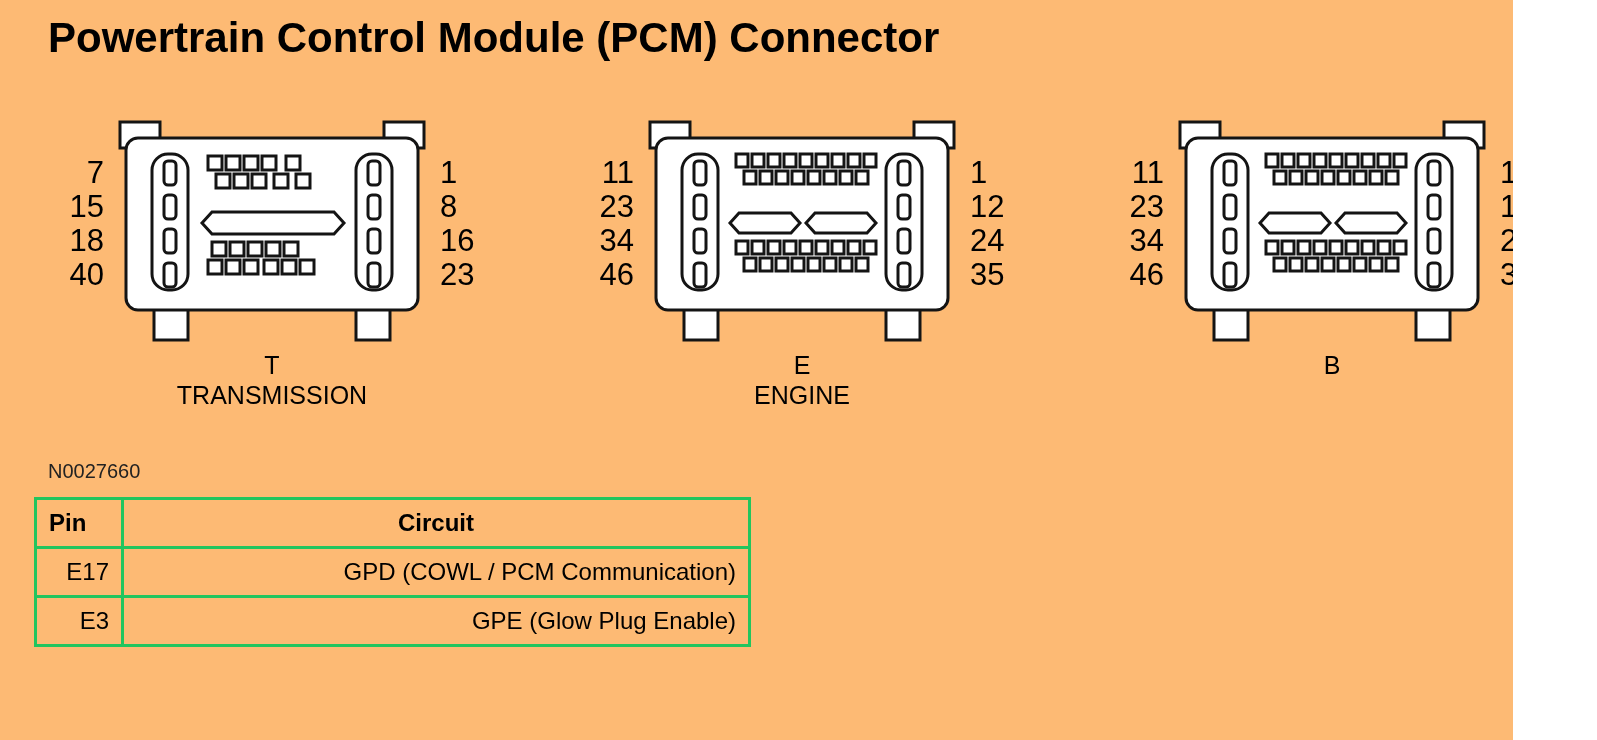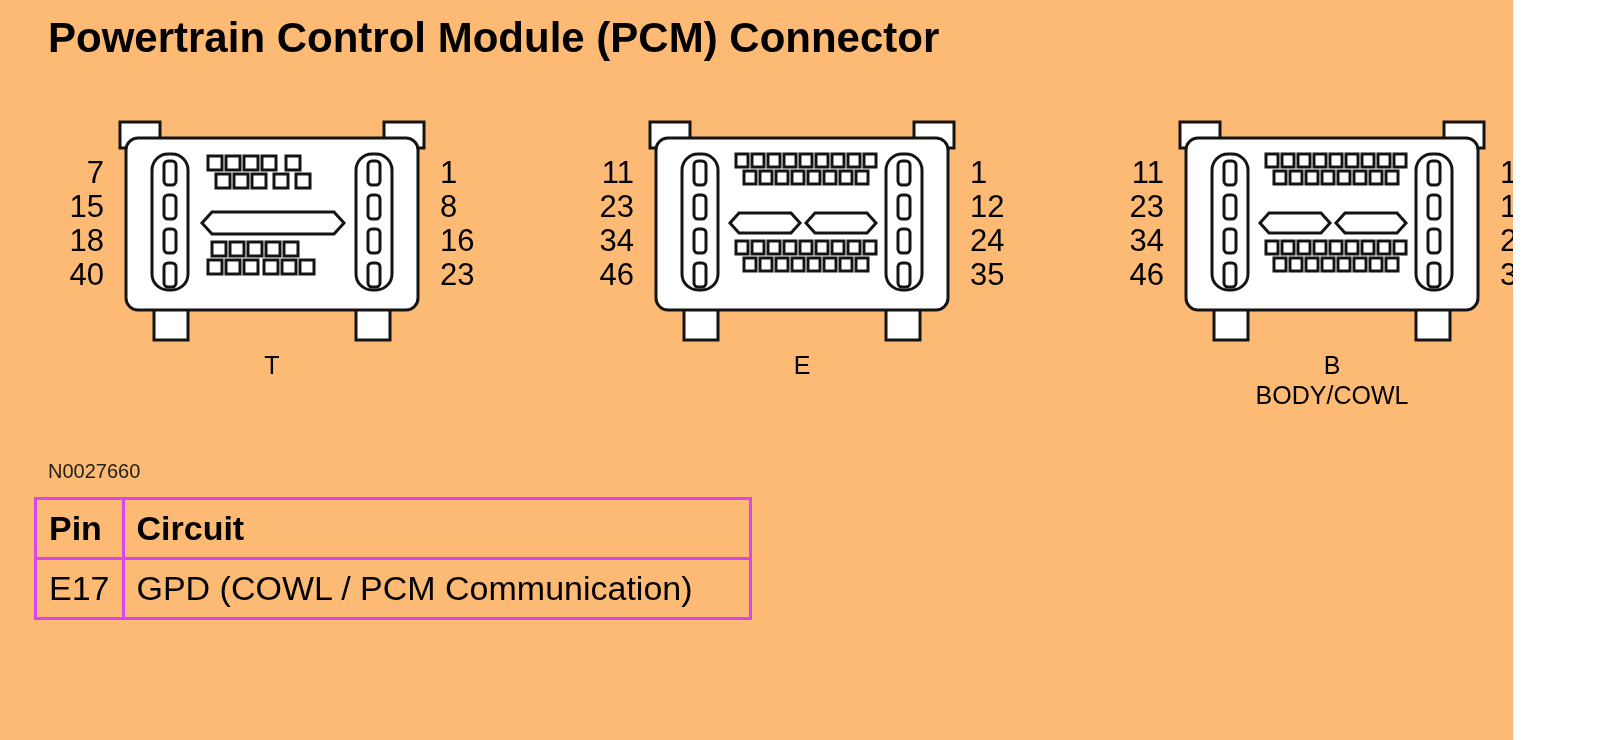--- a/index.html
+++ b/index.html
@@ -39,27 +39,27 @@
     font-weight: 400;
   }
   .pin-col.left  { text-align: right; padding-right: 8px; }
   .pin-col.right { text-align: left;  padding-left: 8px; }
   svg.connector { width: 320px; height: 232px; display: block; }
   .ln { fill: #ffffff; stroke: #141414; stroke-width: 3; }
   .caption { text-align: center; margin-top: 4px; font-size: 25px; line-height: 30px; }
   .figure-id { margin: 50px 0 0 48px; font-size: 20px; color: #222222; }
   .pin-table { border-collapse: collapse; margin: 14px 0 0 34px; }
   .pin-table th, .pin-table td {
-    border: 3px solid #d946ef;
-    font-size: 34px;
+    border: 3px solid #22c55e;
+    font-size: 24px;
     padding: 9px 12px;
   }
   th.pin-h { text-align: left; font-weight: 700; width: 60px; }
-  th.circuit-h { text-align: left; font-weight: 700; width: 600px; }
-  .pin-table td { text-align: left; font-weight: 400; }
+  th.circuit-h { text-align: center; font-weight: 700; width: 600px; }
+  .pin-table td { text-align: right; font-weight: 400; }
 </style>
 </head>
 <body>
 
 <div class="page">
 
   <h1 class="title">Powertrain Control Module (PCM) Connector</h1>
 
   <div class="diagram-row">
 
@@ -122,20 +122,21 @@
         </svg>
         <div class="pin-col right">
           <span>1</span>
           <span>8</span>
           <span>16</span>
           <span>23</span>
         </div>
       </div>
       <div class="caption">
         <div>T</div>
+        <div>TRANSMISSION</div>
       </div>
     </div>
 
     <div class="connector-block">
       <div class="connector-row">
         <div class="pin-col left">
           <span>11</span>
           <span>23</span>
           <span>34</span>
           <span>46</span>
@@ -205,20 +206,21 @@
         </svg>
         <div class="pin-col right">
           <span>1</span>
           <span>12</span>
           <span>24</span>
           <span>35</span>
         </div>
       </div>
       <div class="caption">
         <div>E</div>
+        <div>ENGINE</div>
       </div>
     </div>
 
     <div class="connector-block">
       <div class="connector-row">
         <div class="pin-col left">
           <span>11</span>
           <span>23</span>
           <span>34</span>
           <span>46</span>
@@ -288,36 +290,39 @@
         </svg>
         <div class="pin-col right">
           <span>1</span>
           <span>12</span>
           <span>24</span>
           <span>35</span>
         </div>
       </div>
       <div class="caption">
         <div>B</div>
-        <div>BODY/COWL</div>
       </div>
     </div>
 
   </div>
 
   <div class="figure-id">N0027660</div>
 
   <table class="pin-table">
     <thead>
       <tr>
         <th class="pin-h">Pin</th>
         <th class="circuit-h">Circuit</th>
       </tr>
     </thead>
     <tbody>
       <tr>
         <td>E17</td>
         <td>GPD (COWL / PCM Communication)</td>
       </tr>
+      <tr>
+        <td>E3</td>
+        <td>GPE (Glow Plug Enable)</td>
+      </tr>
     </tbody>
   </table>
 
 </div>
 
 </body></html>

